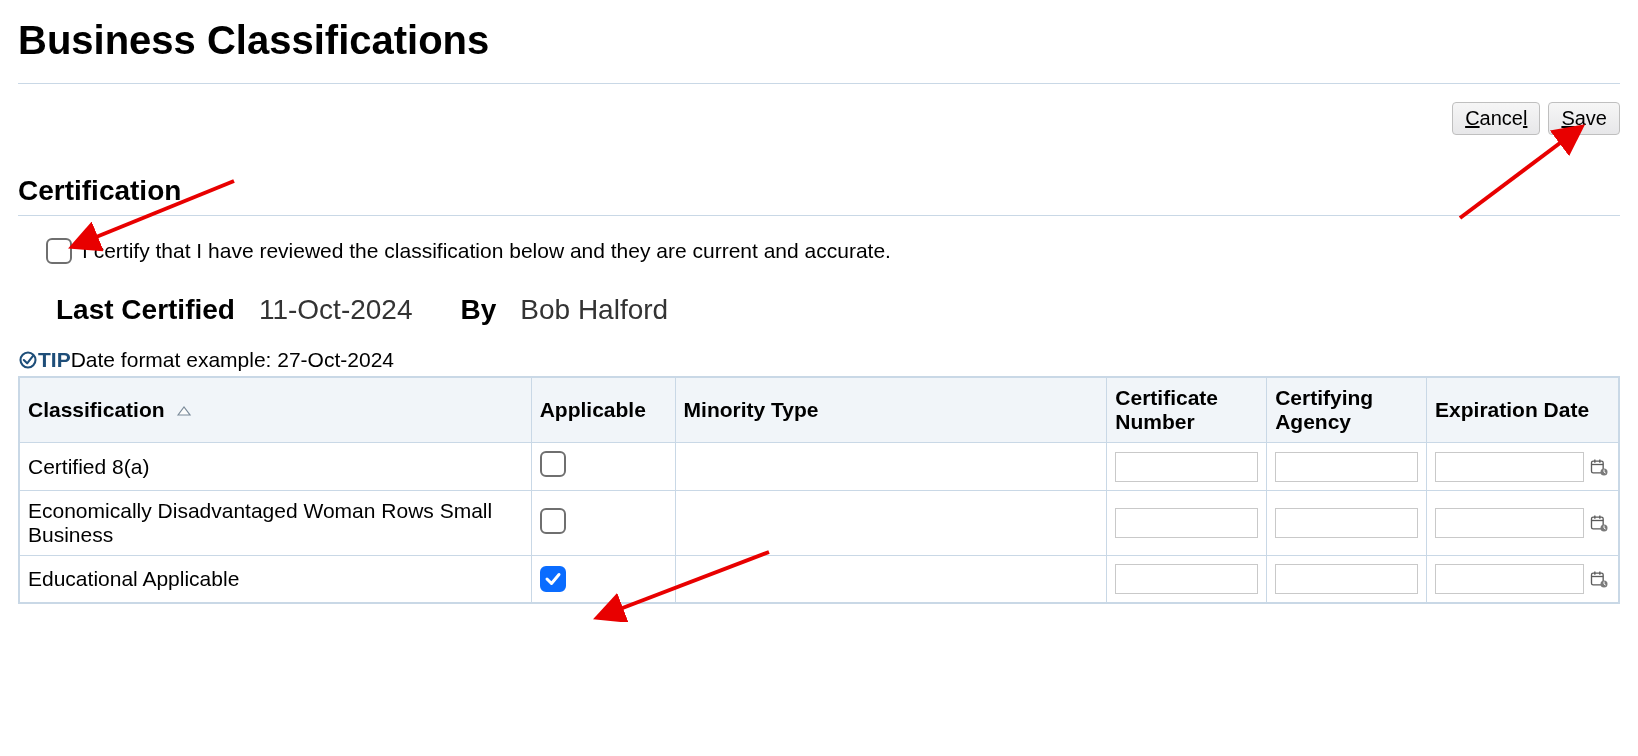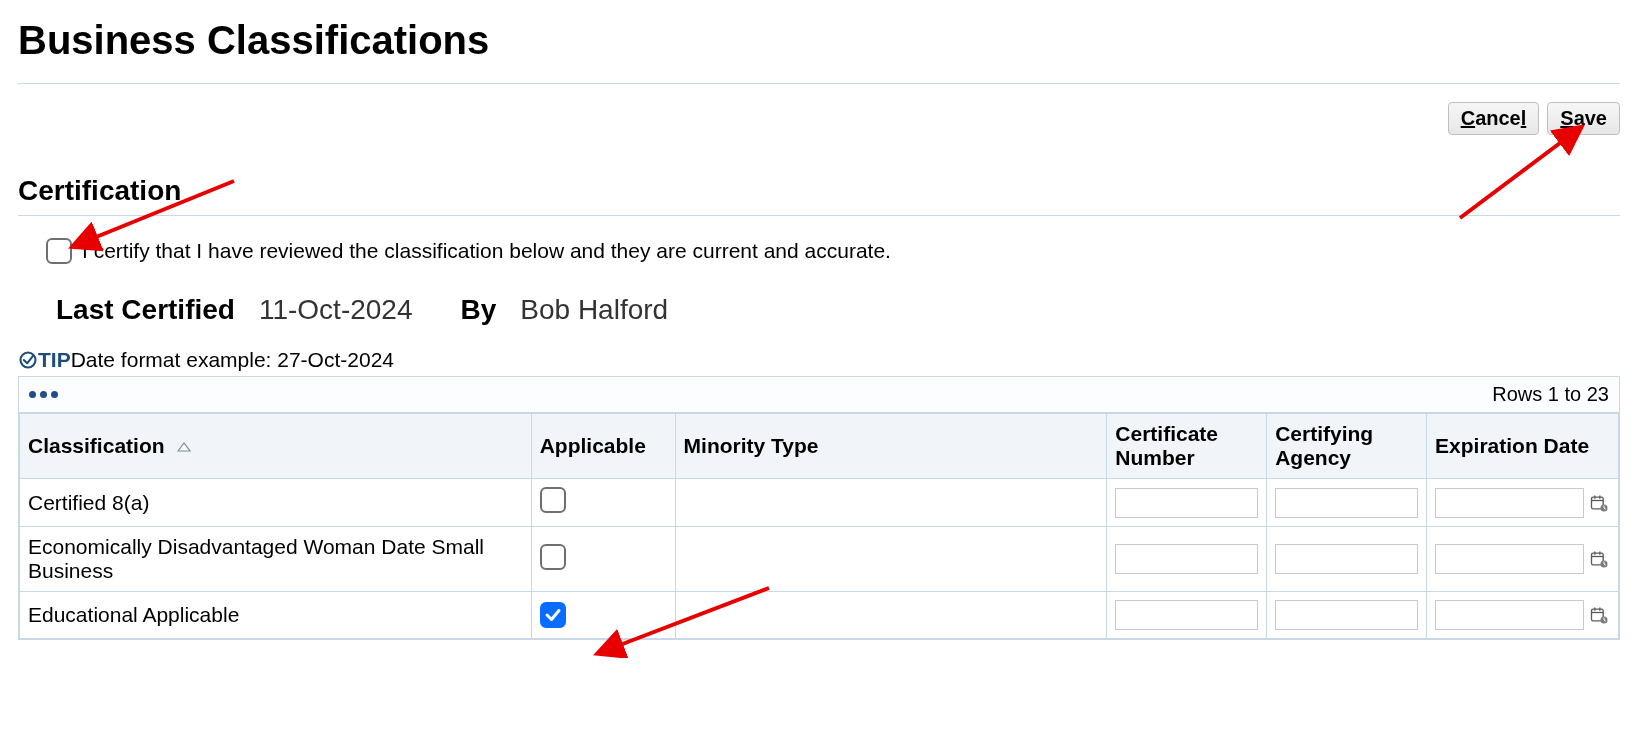--- a/index.html
+++ b/index.html
@@ -27,21 +27,21 @@
     gap: 8px;
     margin-bottom: 40px;
     position: relative;
   }
   button.app-btn {
     background: linear-gradient(#f6f6f6,#e7e7e9);
     border: 1px solid #bfbfbf;
     border-radius: 4px;
     padding: 4px 12px;
     font-size: 20px;
-    font-weight: bold;
+    font-weight: normal;
     cursor: pointer;
   }
   h2.section-title {
     font-size: 28px;
     font-weight: bold;
     margin: 0 0 8px 0;
   }
   .cert-check-row {
     display: flex;
     align-items: center;
@@ -219,28 +219,20 @@
     <svg width="20" height="20" viewBox="0 0 24 24">
       <circle cx="12" cy="12" r="9" fill="none" stroke="#1e4e79" stroke-width="2.5"></circle>
       <path d="M7 12 L11 16 L18 7" stroke="#1e4e79" stroke-width="2.5" fill="none" stroke-linecap="round" stroke-linejoin="round"></path>
     </svg>
   </span>
   <span class="tip-word">TIP</span>
   <span>Date format example: 27-Oct-2024</span>
 </div>
 
 <div class="table-wrap">
-  <div class="toolbar-row">
-    <span class="dots">
-        <span></span>
-        <span></span>
-        <span></span>
-      </span>
-    <span>Rows 1 to 23</span>
-  </div>
   <div style="position:relative;border-radius:14px;">
   <table class="data">
     <colgroup>
       <col class="c-class">
           <col class="c-app">
           <col class="c-min">
           <col class="c-cert">
           <col class="c-ag">
           <col class="c-exp">
     </colgroup>
@@ -278,21 +270,21 @@
                     <line x1="7" y1="3" x2="7" y2="7" stroke="#5b5b5b" stroke-width="1.6"></line>
                     <line x1="13" y1="3" x2="13" y2="7" stroke="#5b5b5b" stroke-width="1.6"></line>
                     <circle cx="18" cy="18" r="4.2" fill="#7a7a7a"></circle>
                     <path d="M18 15.5 v2.6 l1.6 1" stroke="#fff" stroke-width="1.2" fill="none" stroke-linecap="round"></path>
                   </svg>
                 </span>
               </div>
             </td>
           </tr>
           <tr>
-            <td>Economically Disadvantaged Woman Date Small Business</td>
+            <td>Economically Disadvantaged Woman Rows Small Business</td>
             <td class="center"><span class="box-check"></span></td>
             <td></td>
             <td><input class="cell-input" style=""></td>
             <td><input class="cell-input" style=""></td>
             <td>
               <div class="date-cell">
                 <input class="cell-input" style="">
                 <span class="cal-btn">
                   <svg width="20" height="20" viewBox="0 0 24 24">
                     <rect x="3" y="5" width="14" height="14" rx="2" fill="none" stroke="#5b5b5b" stroke-width="1.6"></rect>

